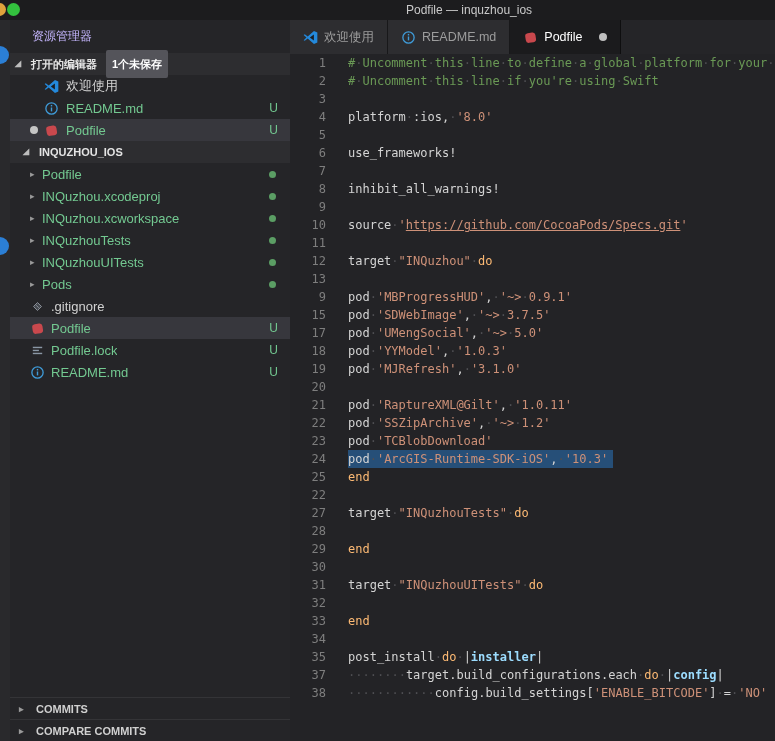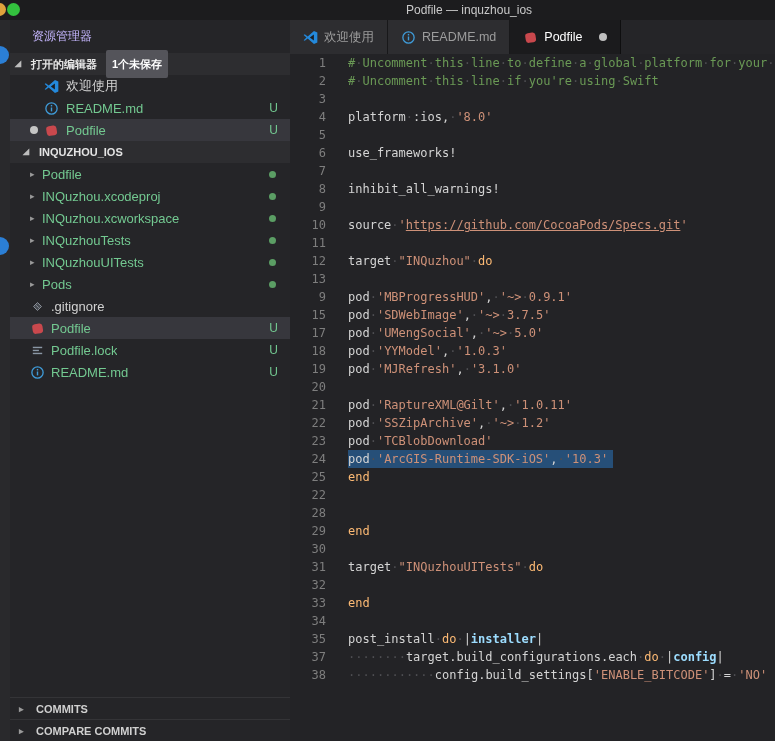--- a/index.html
+++ b/index.html
@@ -246,20 +246,21 @@
         <div class="cl"><span class="ln">17</span><span class="lc"><span class="t-d">pod</span><span class="ws">·</span><span class="t-s">'UMengSocial'</span><span class="t-d">,</span><span class="ws">·</span><span class="t-s">'~&gt;</span><span class="ws">·</span><span class="t-s">5.0'</span></span></div>
         <div class="cl"><span class="ln">18</span><span class="lc"><span class="t-d">pod</span><span class="ws">·</span><span class="t-s">'YYModel'</span><span class="t-d">,</span><span class="ws">·</span><span class="t-s">'1.0.3'</span></span></div>
         <div class="cl"><span class="ln">19</span><span class="lc"><span class="t-d">pod</span><span class="ws">·</span><span class="t-s">'MJRefresh'</span><span class="t-d">,</span><span class="ws">·</span><span class="t-s">'3.1.0'</span></span></div>
         <div class="cl"><span class="ln">20</span></div>
         <div class="cl"><span class="ln">21</span><span class="lc"><span class="t-d">pod</span><span class="ws">·</span><span class="t-s">'RaptureXML@Gilt'</span><span class="t-d">,</span><span class="ws">·</span><span class="t-s">'1.0.11'</span></span></div>
         <div class="cl"><span class="ln">22</span><span class="lc"><span class="t-d">pod</span><span class="ws">·</span><span class="t-s">'SSZipArchive'</span><span class="t-d">,</span><span class="ws">·</span><span class="t-s">'~&gt;</span><span class="ws">·</span><span class="t-s">1.2'</span></span></div>
         <div class="cl"><span class="ln">23</span><span class="lc"><span class="t-d">pod</span><span class="ws">·</span><span class="t-s">'TCBlobDownload'</span></span></div>
         <div class="cl"><span class="ln">24</span><span class="lc selbg"><span class="t-d">pod</span><span class="ws">·</span><span class="t-s">'ArcGIS-Runtime-SDK-iOS'</span><span class="t-d">,</span><span class="ws">·</span><span class="t-s">'10.3'</span></span></div>
         <div class="cl"><span class="ln">25</span><span class="lc"><span class="t-k">end</span></span></div>
         <div class="cl"><span class="ln">22</span><span class="lc"></span></div>
+        <div class="cl"><span class="ln">27</span><span class="lc"><span class="t-d">target</span><span class="ws">·</span><span class="t-s">"INQuzhouTests"</span><span class="ws">·</span><span class="t-k">do</span></span></div>
         <div class="cl"><span class="ln">28</span><span class="lc"></span></div>
         <div class="cl"><span class="ln">29</span><span class="lc"><span class="t-k">end</span></span></div>
         <div class="cl"><span class="ln">30</span><span class="lc"></span></div>
         <div class="cl"><span class="ln">31</span><span class="lc"><span class="t-d">target</span><span class="ws">·</span><span class="t-s">"INQuzhouUITests"</span><span class="ws">·</span><span class="t-k">do</span></span></div>
         <div class="cl"><span class="ln">32</span><span class="lc"></span></div>
         <div class="cl"><span class="ln">33</span><span class="lc"><span class="t-k">end</span></span></div>
         <div class="cl"><span class="ln">34</span><span class="lc"></span></div>
         <div class="cl"><span class="ln">35</span><span class="lc"><span class="t-d">post_install</span><span class="ws">·</span><span class="t-k">do</span><span class="ws">·</span><span class="t-d">|</span><span class="t-v">installer</span><span class="t-d">|</span></span></div>
         <div class="cl"><span class="ln">37</span><span class="lc"><span class="ws">·</span><span class="ws">·</span><span class="ws">·</span><span class="ws">·</span><span class="ws">·</span><span class="ws">·</span><span class="ws">·</span><span class="ws">·</span><span class="t-d">target.build_configurations.each</span><span class="ws">·</span><span class="t-k">do</span><span class="ws">·</span><span class="t-d">|</span><span class="t-v">config</span><span class="t-d">|</span></span></div>
         <div class="cl"><span class="ln">38</span><span class="lc"><span class="ws">·</span><span class="ws">·</span><span class="ws">·</span><span class="ws">·</span><span class="ws">·</span><span class="ws">·</span><span class="ws">·</span><span class="ws">·</span><span class="ws">·</span><span class="ws">·</span><span class="ws">·</span><span class="ws">·</span><span class="t-d">config.build_settings[</span><span class="t-s">'ENABLE_BITCODE'</span><span class="t-d">]</span><span class="ws">·</span><span class="t-d">=</span><span class="ws">·</span><span class="t-s">'NO'</span></span></div>

